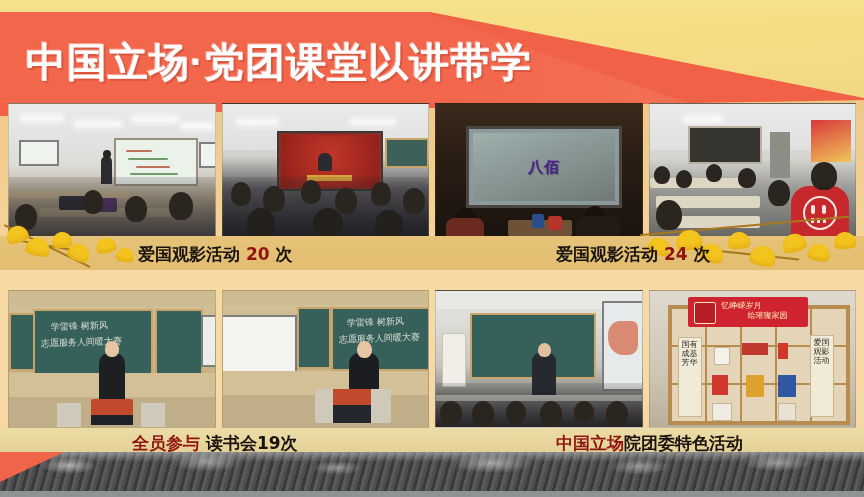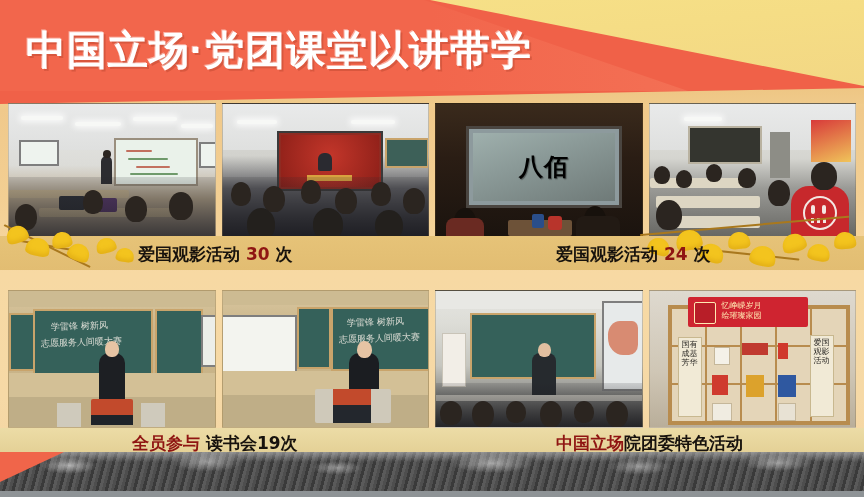--- a/index.html
+++ b/index.html
@@ -5,21 +5,21 @@
   html,body{margin:0;padding:0;}
   body{
     width:864px;height:497px;overflow:hidden;
     font-family:"Liberation Sans","DejaVu Sans",sans-serif;
     background:#f2c98a;
   }
   .slide{position:relative;width:864px;height:497px;overflow:hidden;
          background:linear-gradient(180deg,#f6e08a 0%,#f3d98c 16%,#f0c98b 22%,#f3cf93 40%,#f7d9a3 55%,#f6d9a6 80%,#f3d3a0 100%);}
 
   
-  .header{position:absolute;left:0;top:0;width:864px;height:104px;overflow:hidden;}
+  .header{position:absolute;left:0;top:12px;width:864px;height:104px;overflow:hidden;}
   .header-bg{position:absolute;inset:0;
     background:linear-gradient(175deg,#f7e289 0%,#f5dd85 45%,#f2d684 100%);}
   .pagoda{position:absolute;left:92px;top:-26px;width:56px;height:135px;opacity:.55;}
   .pagoda .tier{position:absolute;left:50%;transform:translateX(-50%);
       background:linear-gradient(180deg,#f9e9a8,#f2d77e);border-radius:3px;}
   .pagoda .t2{width:30px;height:26px;top:22px;}
   .pagoda .t3{width:40px;height:30px;top:46px;}
   .pagoda .t4{width:50px;height:34px;top:74px;}
   .pagoda .t5{width:56px;height:30px;top:106px;}
   .pagoda .dot{position:absolute;left:24px;top:36px;width:5px;height:5px;border-radius:50%;background:#e9b54e;opacity:.7;}
@@ -73,21 +73,21 @@
   .p2 .bigscreen{position:absolute;left:54px;top:27px;width:102px;height:56px;background:#8e2b22;border:2px solid #3a3a3a;}
   .p2 .bs-red{position:absolute;inset:2px;background:radial-gradient(circle at 50% 40%,#c3362a,#8c1f18);}
   .p2 .bs-fig{position:absolute;left:46%;top:36%;width:14px;height:18px;background:#2a2a30;border-radius:6px 6px 2px 2px;transform:translateX(-50%);}
   .p2 .bs-desk{position:absolute;left:28%;bottom:14%;width:44%;height:6px;background:#d8a23f;}
 
   
   .p3{background:linear-gradient(180deg,#3a2a1c 0%,#2a1d14 40%,#1a130e 100%);}
   .p3 .proj{position:absolute;left:30px;top:22px;width:150px;height:76px;background:#8d9a9d;border:3px solid #4a4540;}
   .p3 .proj-img{position:absolute;inset:4px;background:linear-gradient(160deg,#9fb0ad 0%,#8b9a98 40%,#6f7a78 100%);}
   .p3 .movie-title{position:absolute;left:50%;top:50%;transform:translate(-50%,-50%);
-        color:#000000;font-size:24px;font-weight:bold;letter-spacing:1px;
+        color:#4c1d95;font-size:15px;font-weight:bold;letter-spacing:1px;
         font-family:"DejaVu Sans",sans-serif;text-shadow:1px 1px 1px rgba(0,0,0,.4);}
 
   
   .p4{background:linear-gradient(180deg,#e4e4e0 0%,#d5d5d0 40%,#9a9a96 62%,#63635f 100%);}
   .p4 .blk{position:absolute;left:38px;top:22px;width:70px;height:34px;background:#34352f;border:2px solid #b9b2a0;}
   .p4 .poster{position:absolute;right:4px;top:16px;width:40px;height:42px;background:linear-gradient(160deg,#d83a3a,#f0c45a);}
   .p4 .tablerow{position:absolute;background:#ddd6c3;border-radius:2px;}
   .p4 .redjacket{position:absolute;right:6px;bottom:0;width:58px;height:54px;background:#c7282c;border-radius:18px 18px 0 0;}
   .p4 .smiley{position:absolute;right:18px;bottom:10px;width:30px;height:30px;border-radius:50%;border:2px solid #f3e7e2;}
   .p4 .smiley:before{content:"";position:absolute;left:6px;top:7px;width:4px;height:9px;background:#f3e7e2;border-radius:2px;
@@ -274,21 +274,21 @@
       <div class="leaf" style="left:36px;top:6px;width:26px;height:20px;transform:rotate(-10deg);"></div>
       <div class="leaf" style="left:60px;top:20px;width:24px;height:18px;transform:rotate(18deg);"></div>
       <div class="leaf" style="left:88px;top:8px;width:22px;height:17px;transform:rotate(-6deg);"></div>
       <div class="leaf" style="left:110px;top:22px;width:26px;height:20px;transform:rotate(12deg);"></div>
       <div class="leaf" style="left:142px;top:10px;width:24px;height:18px;transform:rotate(-16deg);"></div>
       <div class="leaf" style="left:168px;top:20px;width:22px;height:17px;transform:rotate(10deg);"></div>
       <div class="leaf" style="left:194px;top:8px;width:22px;height:17px;transform:rotate(-4deg);"></div>
     </div>
 
     <div class="caption c1">
-      <span>爱国观影活动 </span><span class="num">30</span><span> 次</span>
+      <span>爱国观影活动 </span><span class="num">20</span><span> 次</span>
     </div>
     <div class="caption c2">
       <span>爱国观影活动 </span><span class="num">24</span><span> 次</span>
     </div>
   </div>
 
   <div class="row row2">
 
     <div class="photo p5">
       <div style="position:absolute;left:0;top:0;width:100%;height:16px;background:#cdbb92;"></div>
@@ -356,21 +356,21 @@
           <div class="cell"></div>
         <div class="cell"></div>
           <div class="cell"></div>
           <div class="cell"></div>
           <div class="cell"></div>
           <div class="cell"></div>
       </div>
       <div class="banner-red">
         <div class="emb"></div>
         <div class="bt">忆峥嵘岁月</div>
-        <div class="bt" style="top:14px;">绘璀璨家园</div>
+        <div class="bt" style="top:14px;margin-left:26px;">绘璀璨家园</div>
       </div>
       <div class="scroll" style="left:28px;top:46px;height:76px;">国有成基芳华</div>
       <div class="scroll" style="left:160px;top:44px;height:78px;">爱国观影活动</div>
       <div style="position:absolute;left:64px;top:56px;width:14px;height:16px;background:#f4f1e8;border:1px solid #c5b79a;"></div>
       <div style="position:absolute;left:92px;top:52px;width:26px;height:12px;background:#c03a2f;"></div>
       <div style="position:absolute;left:128px;top:52px;width:10px;height:16px;background:#d0382c;"></div>
       <div style="position:absolute;left:62px;top:84px;width:16px;height:20px;background:#cf3a2e;"></div>
       <div style="position:absolute;left:96px;top:84px;width:18px;height:22px;background:#dca22c;"></div>
       <div style="position:absolute;left:128px;top:84px;width:18px;height:22px;background:#2f58a0;"></div>
       <div style="position:absolute;left:62px;top:112px;width:18px;height:16px;background:#f0ece1;border:1px solid #c5b79a;"></div>

